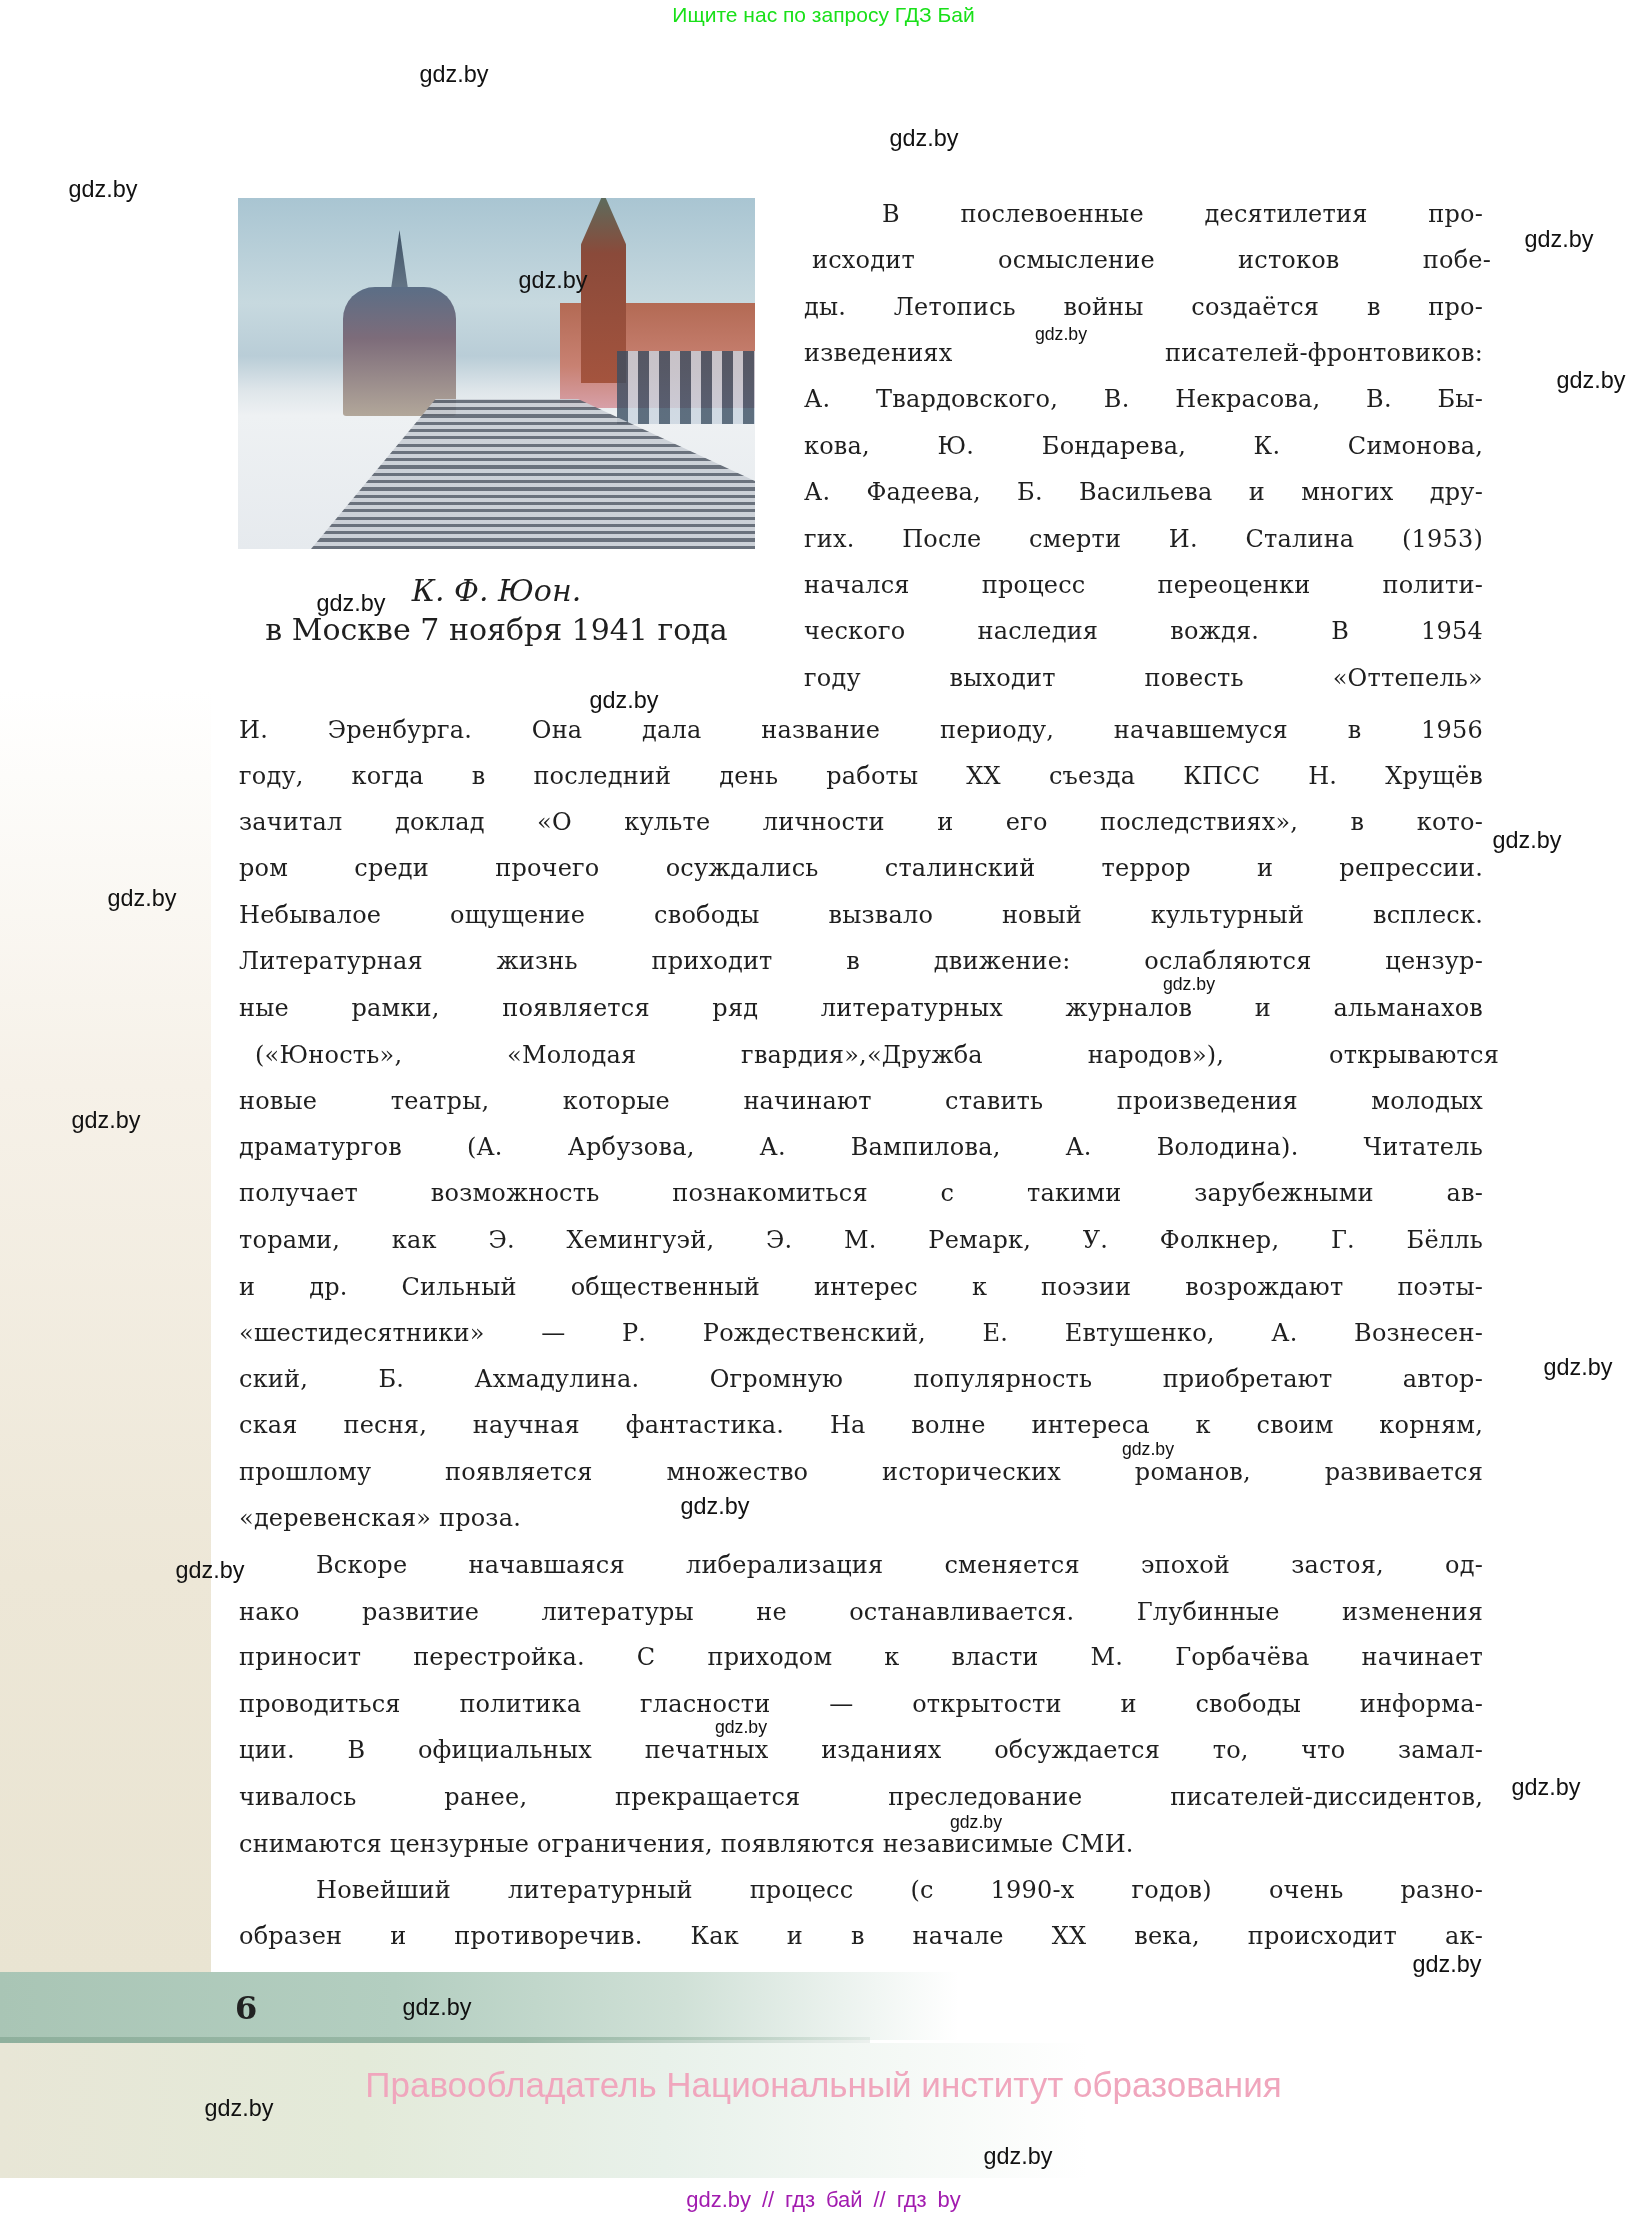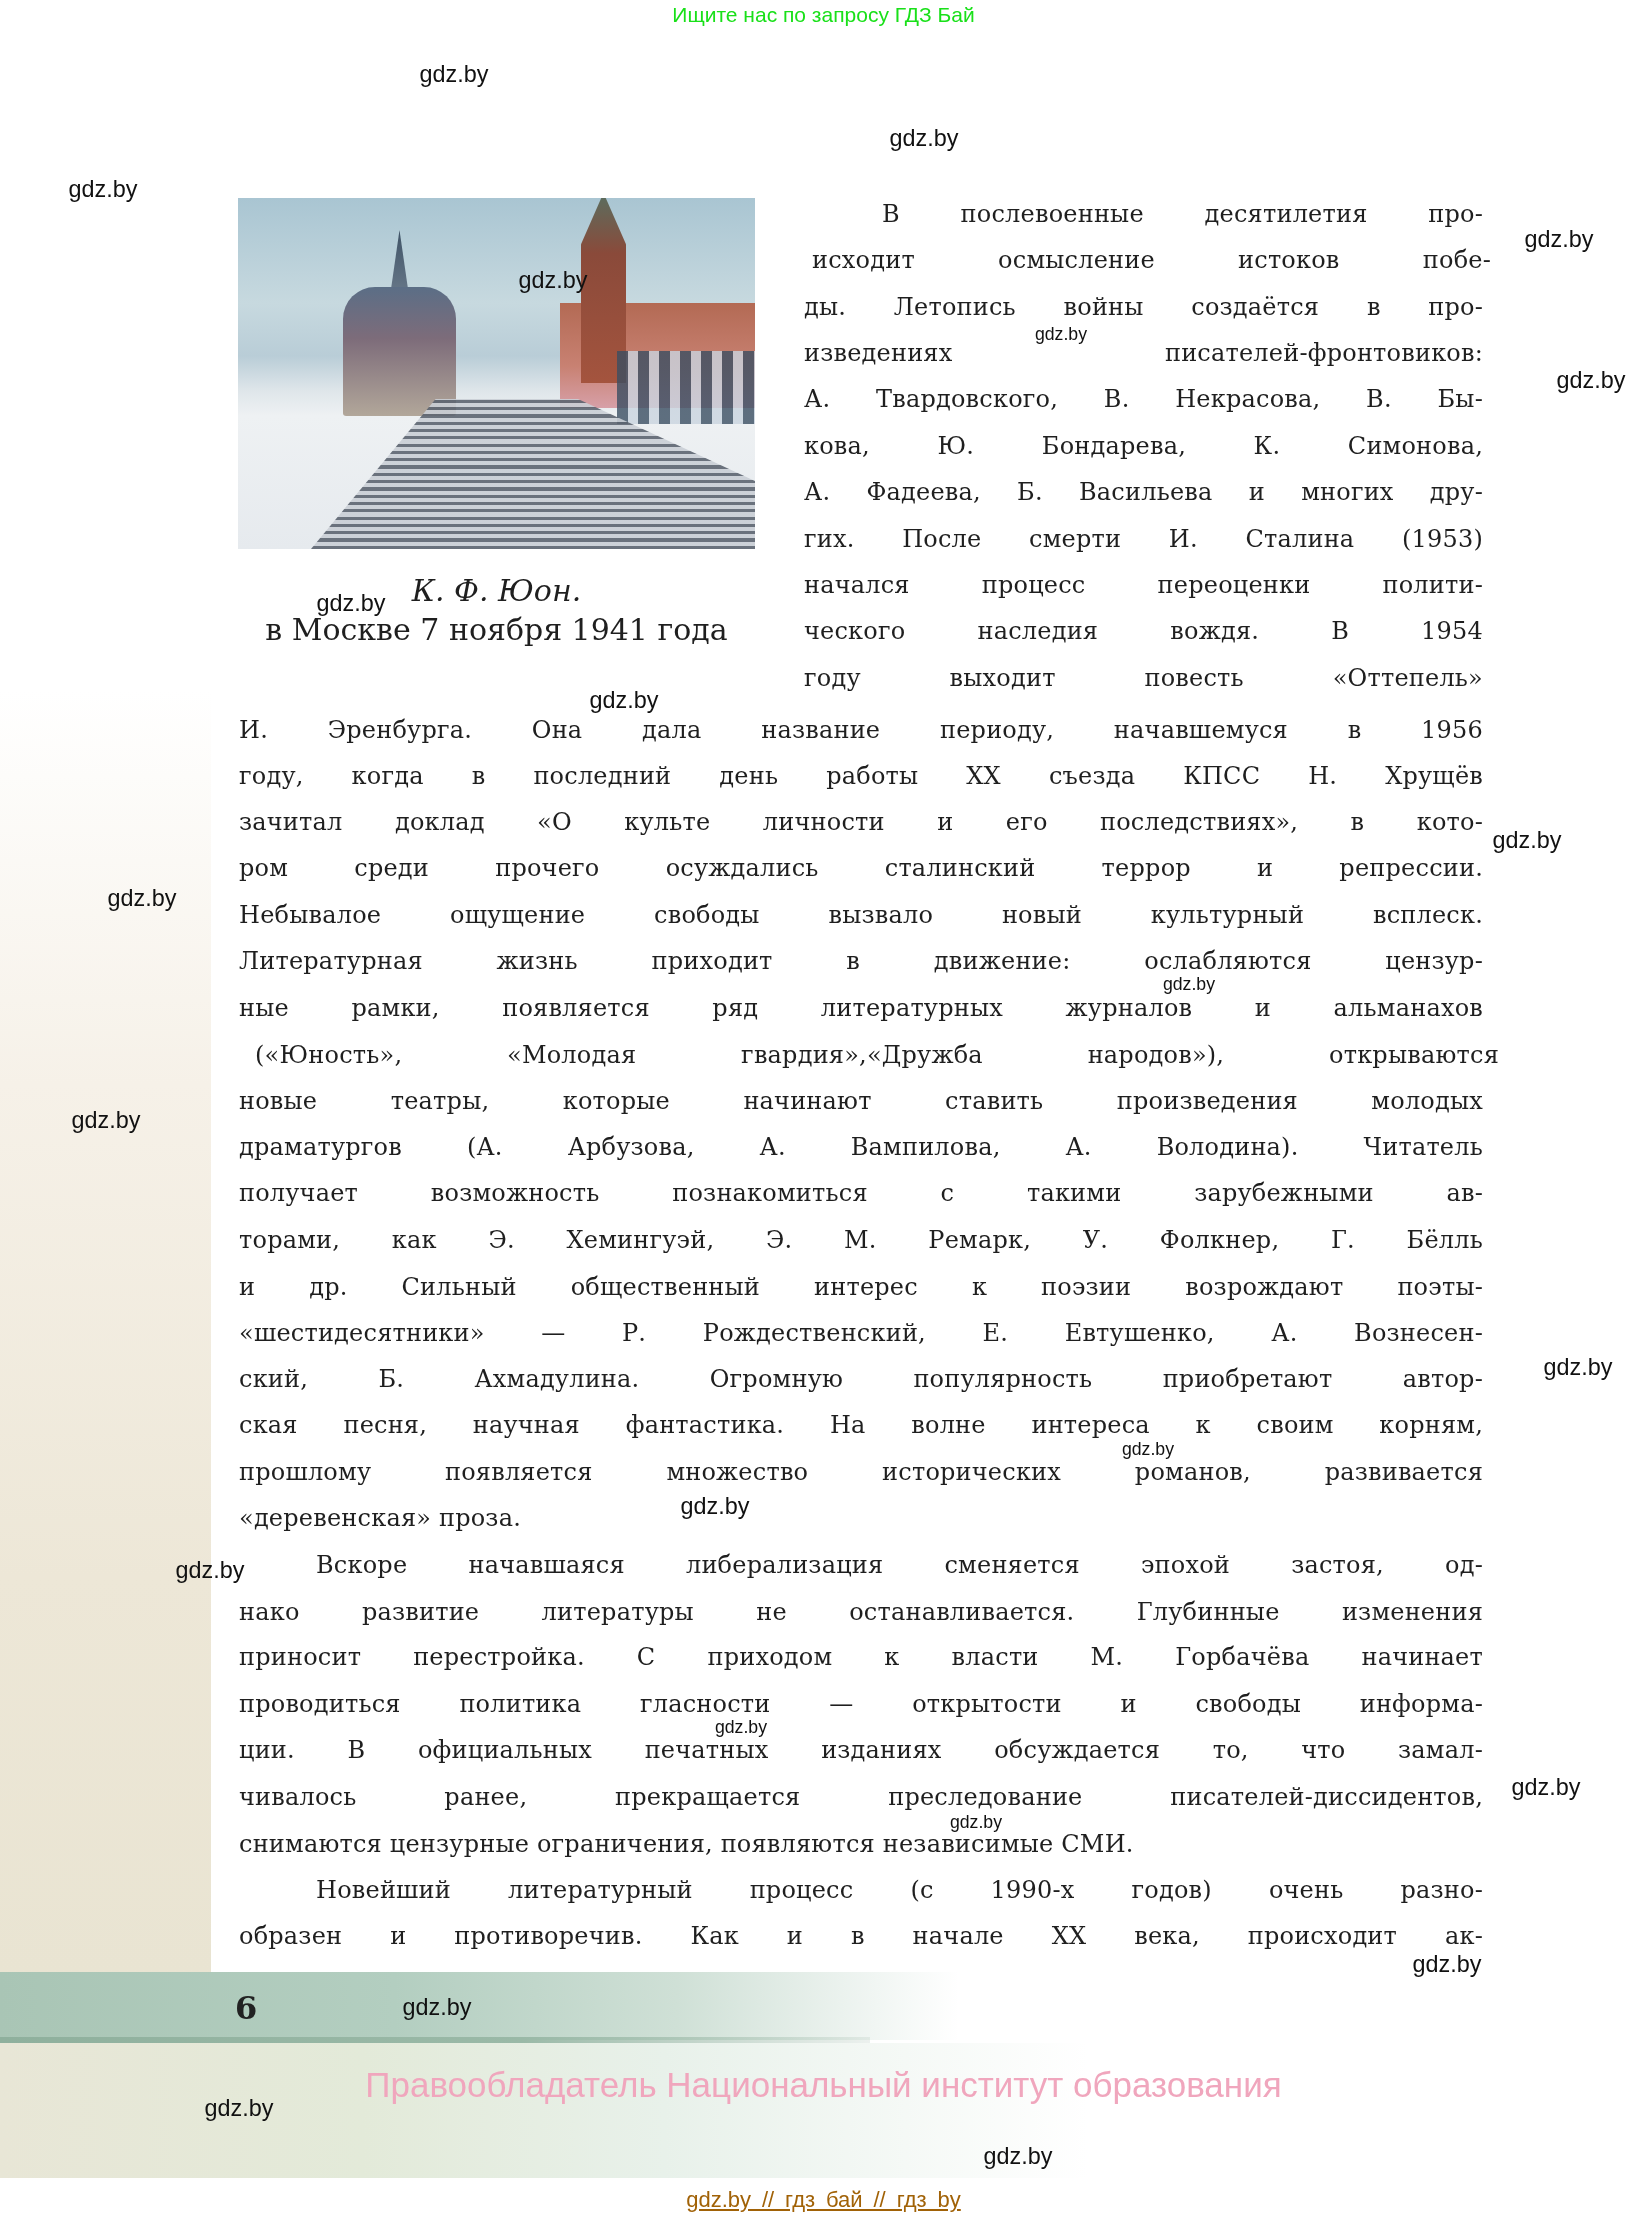--- a/index.html
+++ b/index.html
@@ -35,21 +35,21 @@
     clip-path:polygon(28% 0,60% 0,100% 55%,100% 100%,0 100%); opacity:.9; }
   .caption { position:absolute; left:238px; width:517px; text-align:center; font-size:30px; line-height:39px; }
   .caption .author { font-style:italic; }
   .text-line { position:absolute; font-size:24px; height:46px; line-height:46px; white-space:nowrap;
     text-align:justify; text-align-last:justify; letter-spacing:0.2px; }
   .text-line.last { text-align-last:left; }
   .page-number { position:absolute; left:235px; top:1989px; font-size:32px; font-weight:bold; color:#222; }
   .rights { position:absolute; left:0; width:1647px; top:2065px; text-align:center;
     font-family:Liberation Sans, sans-serif; font-size:35px; color:#f0a6bd; }
   .bottom-link { position:absolute; left:0; width:1647px; top:2187px; text-align:center;
-    font-family:"Liberation Sans", sans-serif; font-size:22px; color:#a16207; word-spacing:4.8px;text-decoration:underline; }
+    font-family:"Liberation Sans", sans-serif; font-size:22px; color:#a21caf; word-spacing:4.8px; }
 </style>
 </head>
 <body>
 
 <div class="left-stripe"></div>
 <div class="footer-area"></div>
 <div class="footer-band"></div>
 <div class="footer-line"></div>
 
 <div class="top-banner">Ищите нас по запросу ГДЗ Бай</div>

